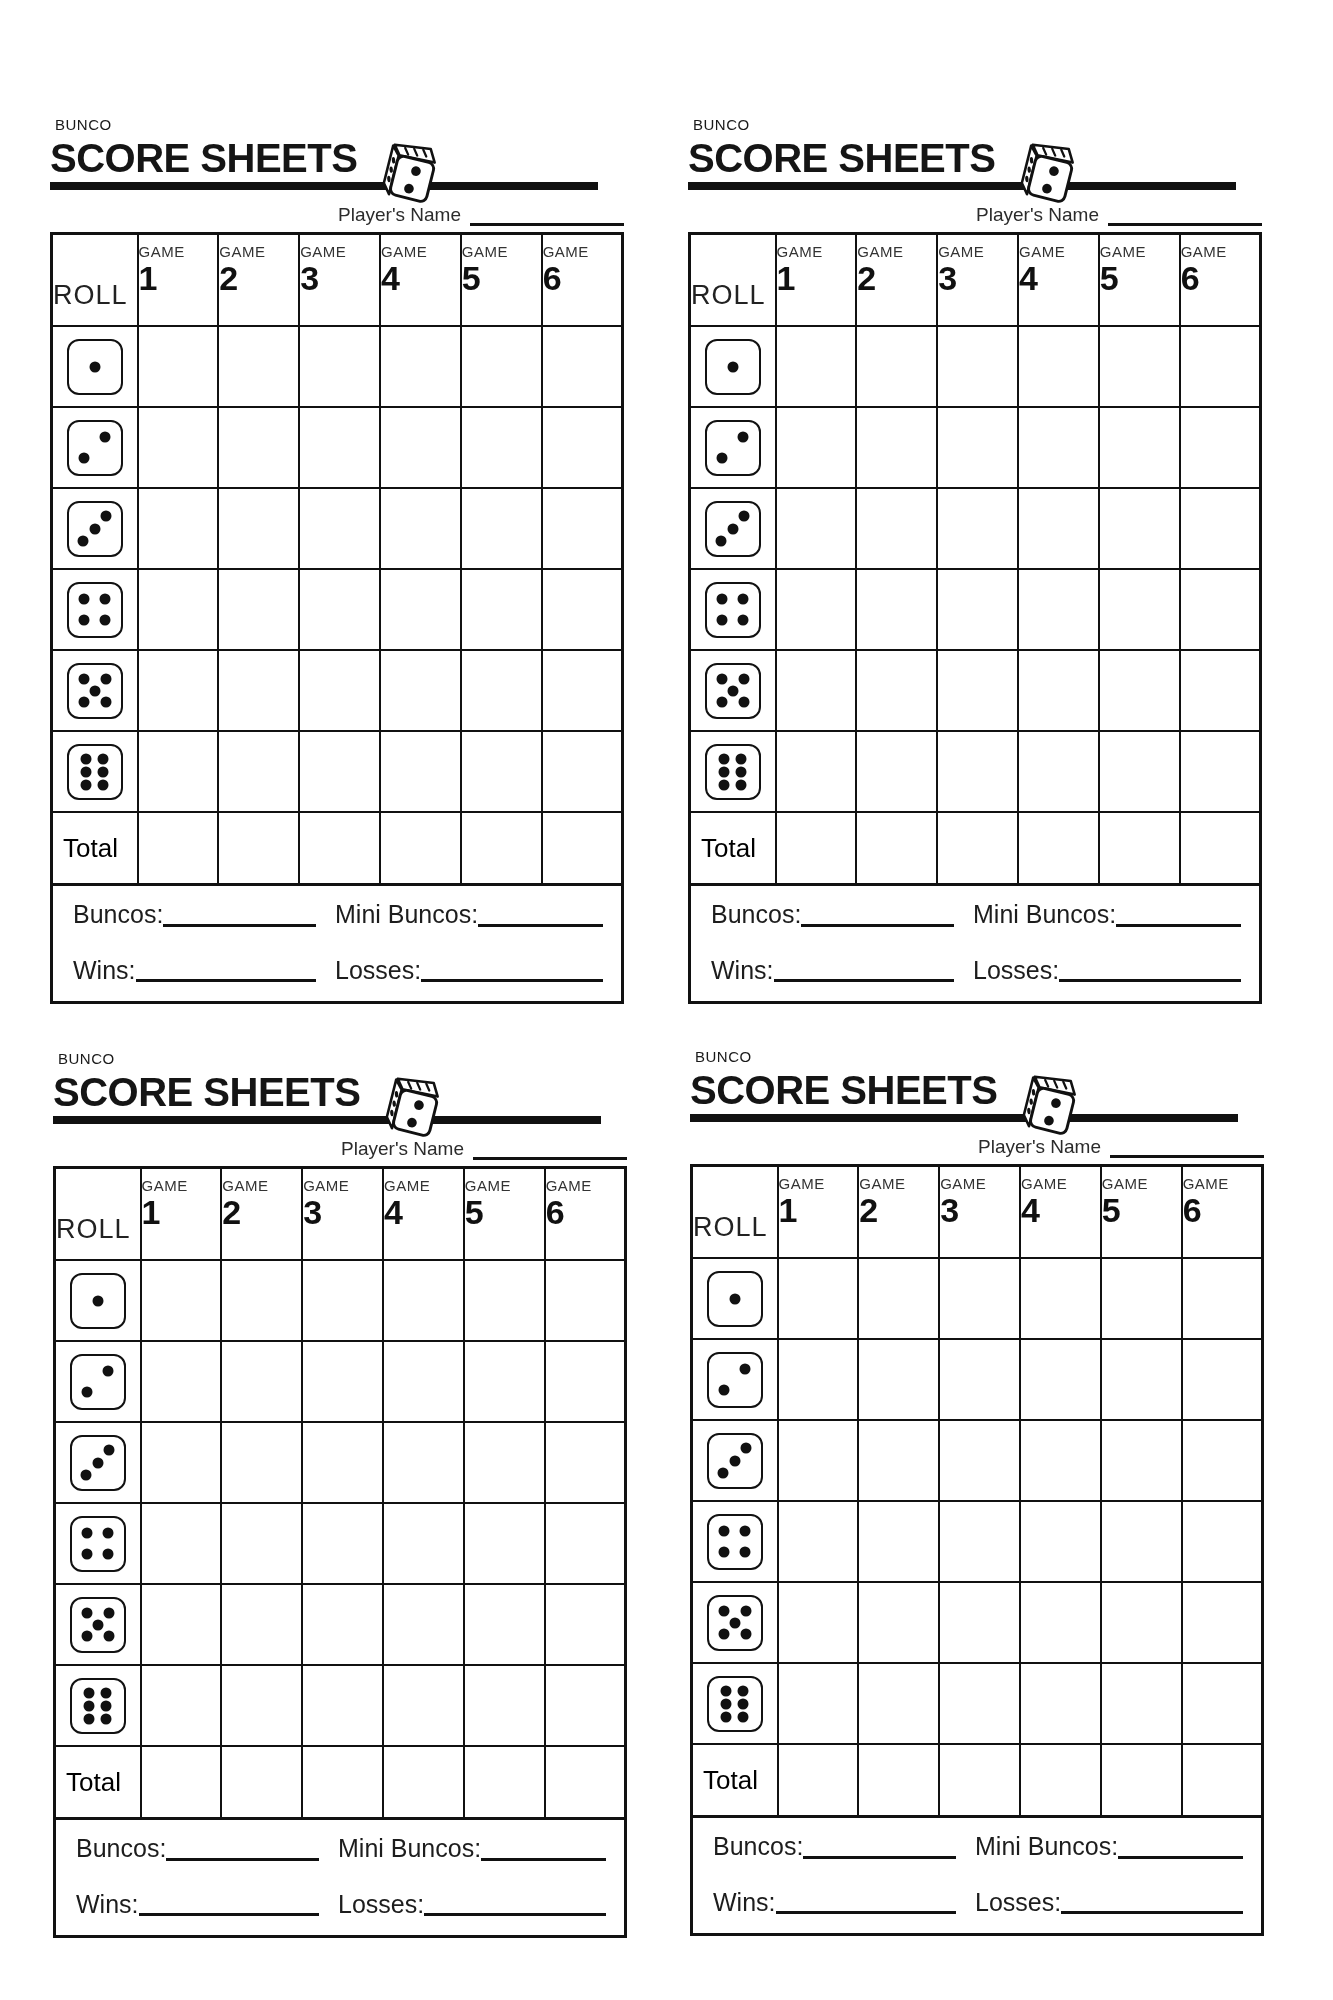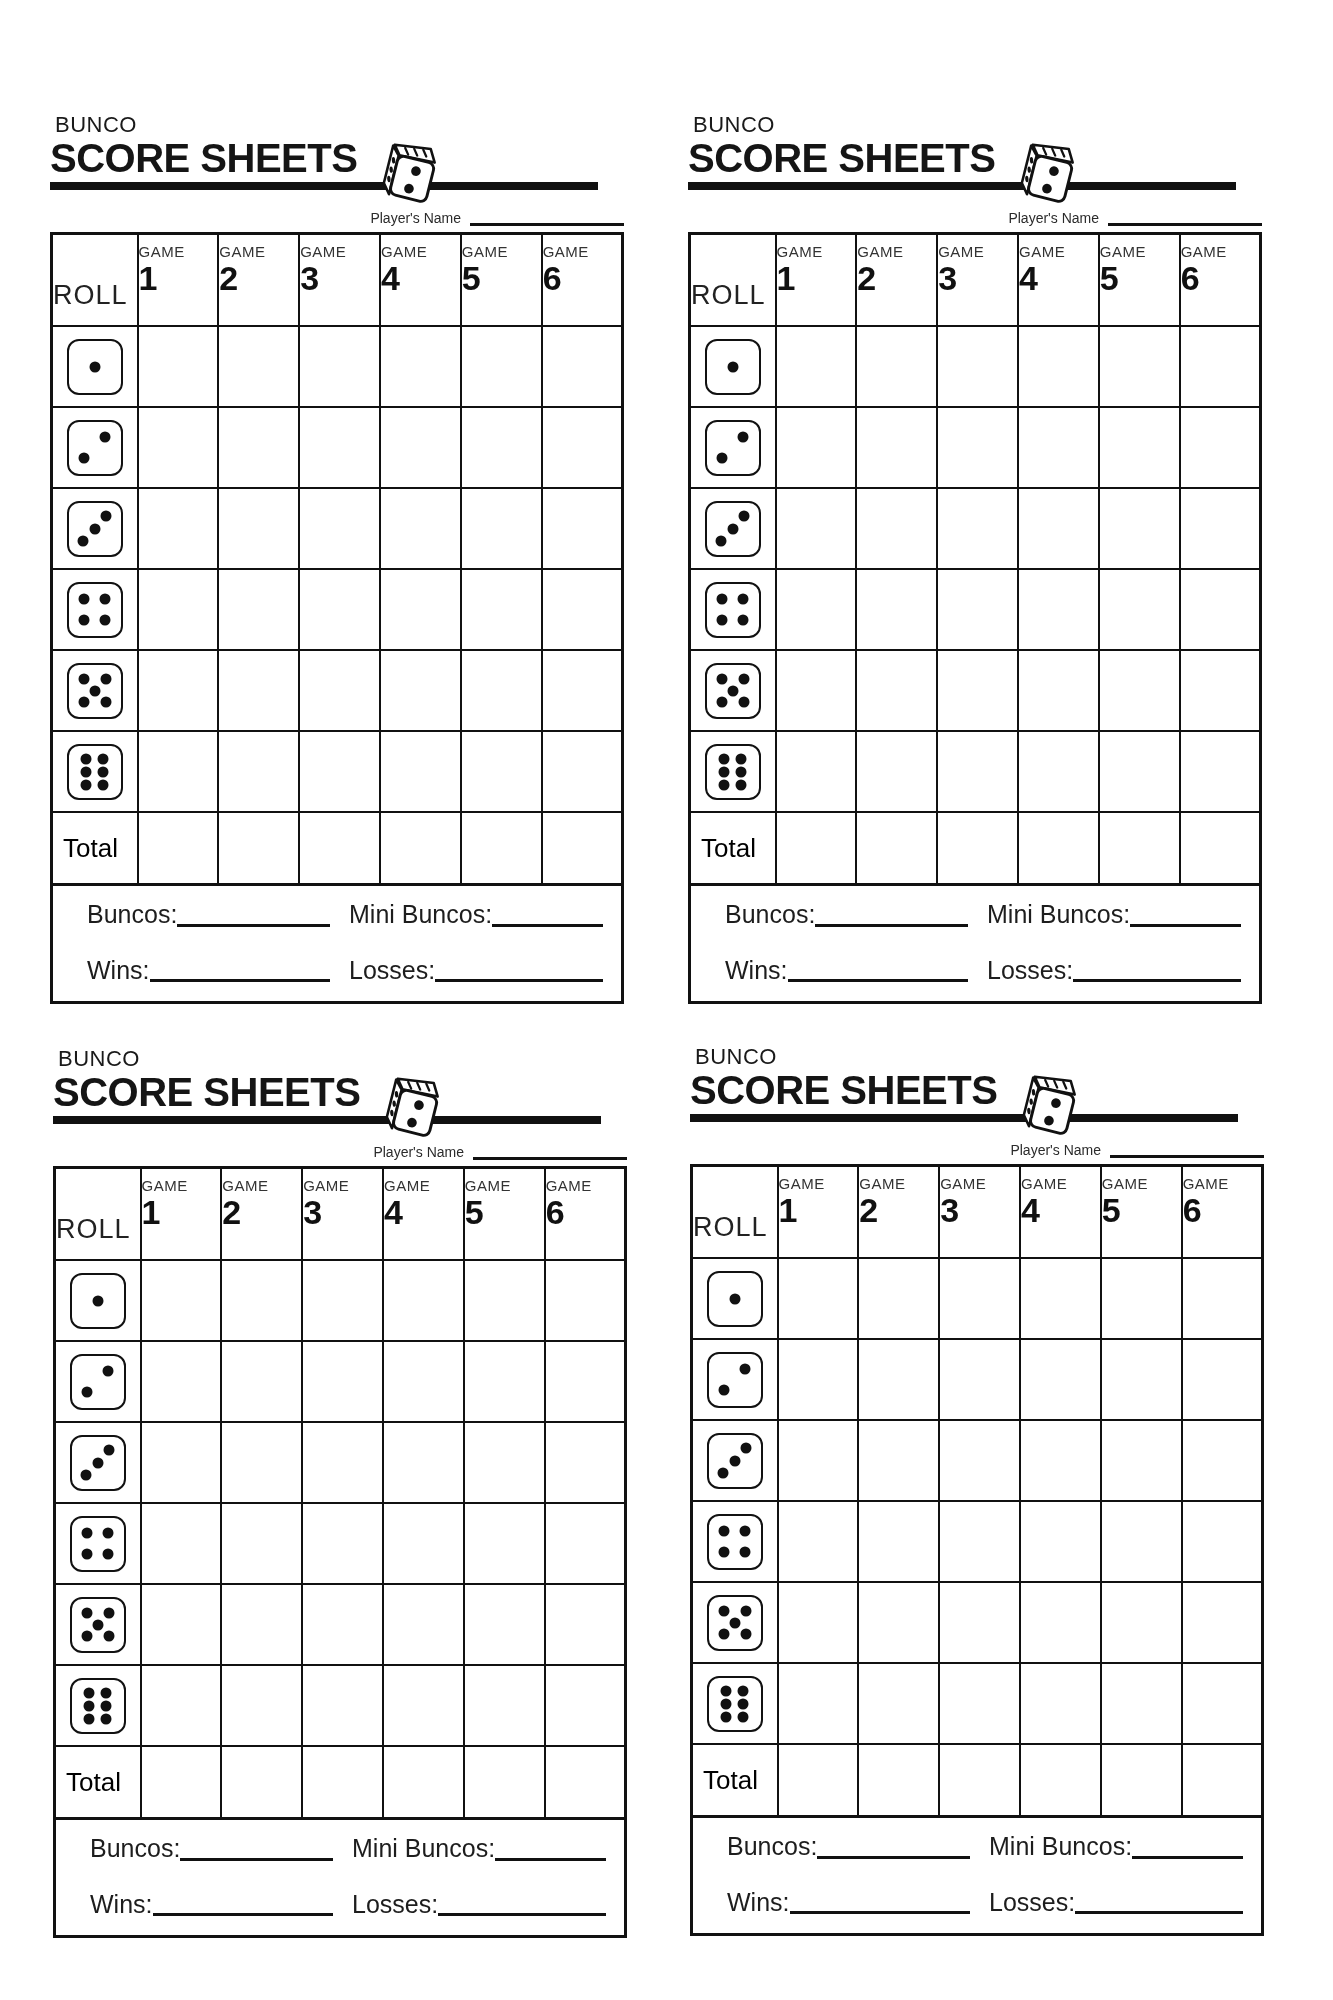--- a/index.html
+++ b/index.html
@@ -7,42 +7,42 @@
     width:1333px;height:2000px;position:relative;background:#ffffff;
     font-family:"Liberation Sans","DejaVu Sans",sans-serif;color:#111;overflow:hidden;
   }
   .slot{position:absolute;width:590px;}
   #s1{left:50px;top:112px}
   #s2{left:688px;top:112px}
   #s3{left:53px;top:1046px}
   #s4{left:690px;top:1044px}
 
   .sheet{width:590px;}
-  .brand{font-size:22px;line-height:26px;padding-left:5px;letter-spacing:.5px;color:#1a1a1a;}
+  .brand{font-size:15px;line-height:26px;padding-left:5px;letter-spacing:.5px;color:#1a1a1a;}
   .title-row{display:flex;height:40px;position:relative;z-index:2;}
   .title-text{font-size:40px;line-height:40px;font-weight:800;letter-spacing:-.5px;color:#151515;white-space:nowrap;}
   .die-icon{margin-left:14px;margin-bottom:-11px;position:relative;z-index:2;display:inline-block;}
   .title-rule{height:8px;background:#111;width:548px;margin-top:4px;position:relative;z-index:1;}
-  .player-row{margin-top:14px;height:22px;width:574px;display:flex;justify-content:flex-end;align-items:flex-end;font-size:14px;color:#2b2b2b;}
+  .player-row{margin-top:14px;height:22px;width:574px;display:flex;justify-content:flex-end;align-items:flex-end;font-size:19px;color:#2b2b2b;}
   .player-blank{width:154px;margin-left:9px;height:5px;border-bottom:3px solid #111;}
 
   table.score-table{border-collapse:collapse;table-layout:fixed;width:574px;border:3px solid #111;margin-top:6px;}
   .score-table th,.score-table td{border:2.5px solid #111;padding:0;}
   th.roll-h{height:76px;vertical-align:bottom;text-align:left;font-weight:400;font-size:27px;letter-spacing:1px;color:#222;padding-bottom:14px;}
   th.game-h{vertical-align:top;text-align:left;font-weight:400;}
   .game-small{font-size:15px;color:#333;margin-top:8px;letter-spacing:.5px;}
   .game-num{font-size:34px;font-weight:700;color:#111;line-height:1.05;margin-top:1px;}
   td.die-cell{height:79px;text-align:center;vertical-align:middle;}
   td.score-cell{background:#fff;}
   td.total-cell{height:70px;font-size:26px;color:#000000;text-align:left;padding-left:10px;vertical-align:middle;}
   .die{position:relative;width:56px;height:56px;border:2.5px solid #111;border-radius:12px;margin:0 auto;background:#fff;box-sizing:border-box;}
   .pip{position:absolute;width:11px;height:11px;border-radius:50%;background:#111;transform:translate(-50%,-50%);}
 
   .score-footer{width:574px;box-sizing:border-box;border:3px solid #111;border-top:none;height:118px;
-    padding:15px 18px 17px 34px;display:flex;flex-direction:column;justify-content:space-between;}
+    padding:15px 18px 17px 20px;display:flex;flex-direction:column;justify-content:space-between;}
   .fline{display:flex;align-items:flex-end;font-size:25px;color:#1d1d1d;line-height:1.1;}
   .pair{display:flex;align-items:flex-end;}
   .pair .lbl{white-space:nowrap;}
   .p1{width:243px;}
   .p2{flex:1;margin-left:19px;}
   .blank{flex:1;height:5px;border-bottom:3px solid #111;margin-bottom:2px;}
 </style>
 </head>
 <body>
 

